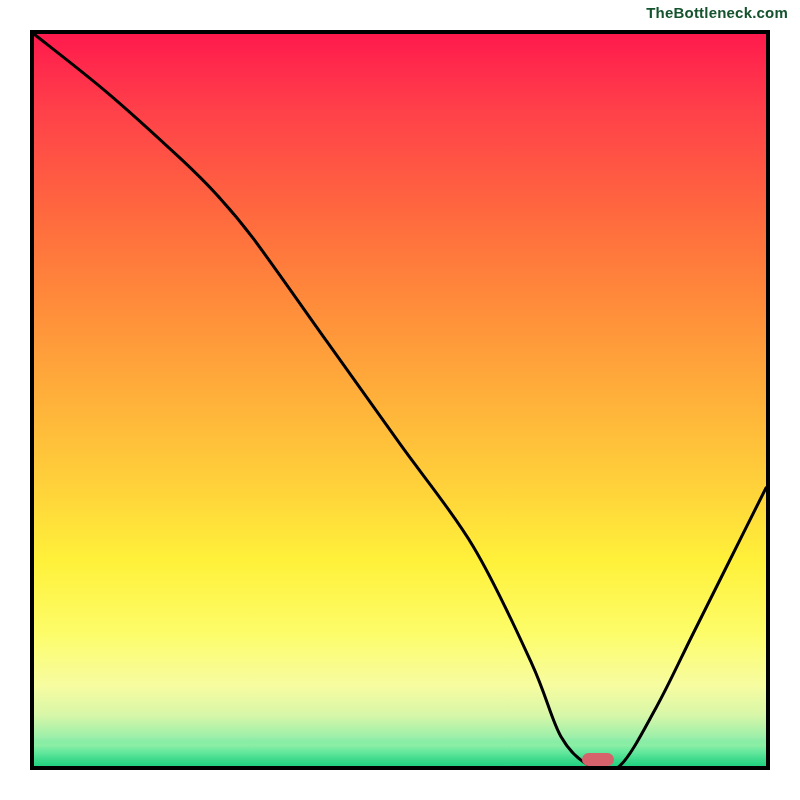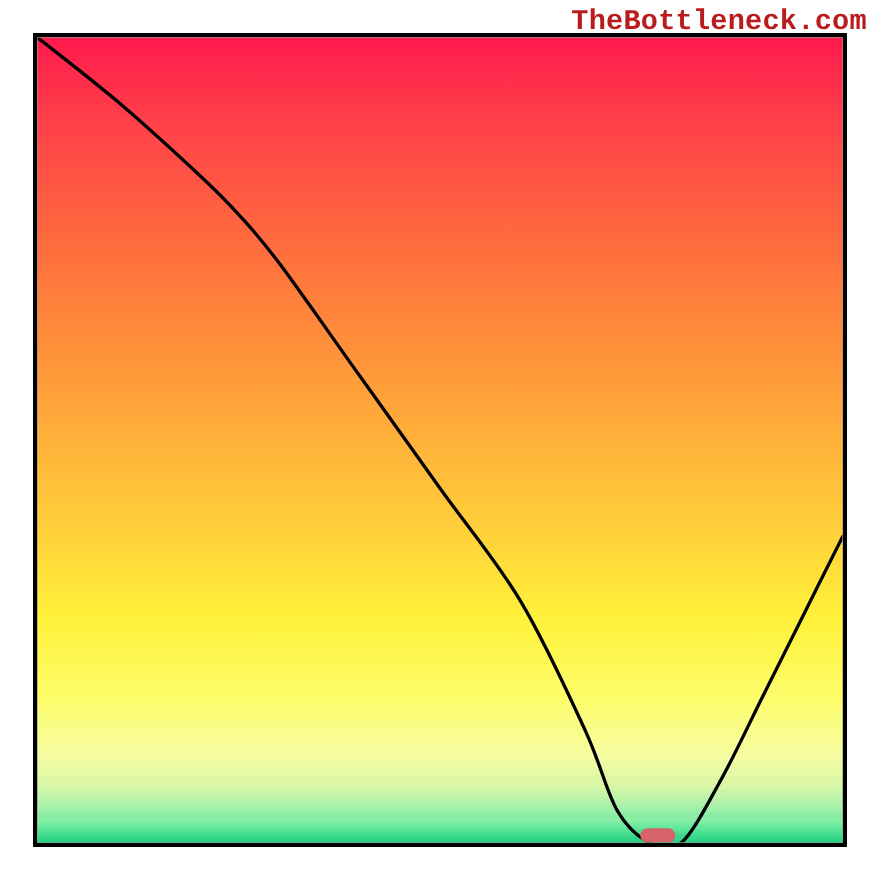--- a/index.html
+++ b/index.html
@@ -12,24 +12,24 @@
   }
   .container {
     position: relative;
     width: 800px;
     height: 800px;
   }
   .watermark {
     position: absolute;
     top: 4px;
     right: 12px;
-    font-family: Liberation Mono, monospace;
-    font-size: 26px;
+    font-family: Liberation Sans, sans-serif;
+    font-size: 15px;
     font-weight: 600;
-    color: #b91c1c;
+    color: #14532d;
     z-index: 10;
     letter-spacing: 0.2px;
   }
   .plot-frame {
     position: absolute;
     left: 30px;
     top: 30px;
     width: 740px;
     height: 740px;
     border: 4px solid #000;

